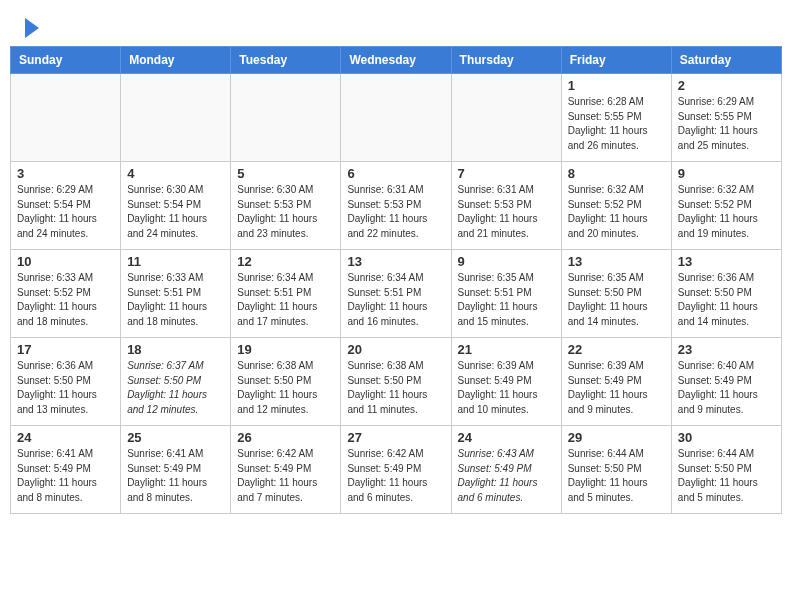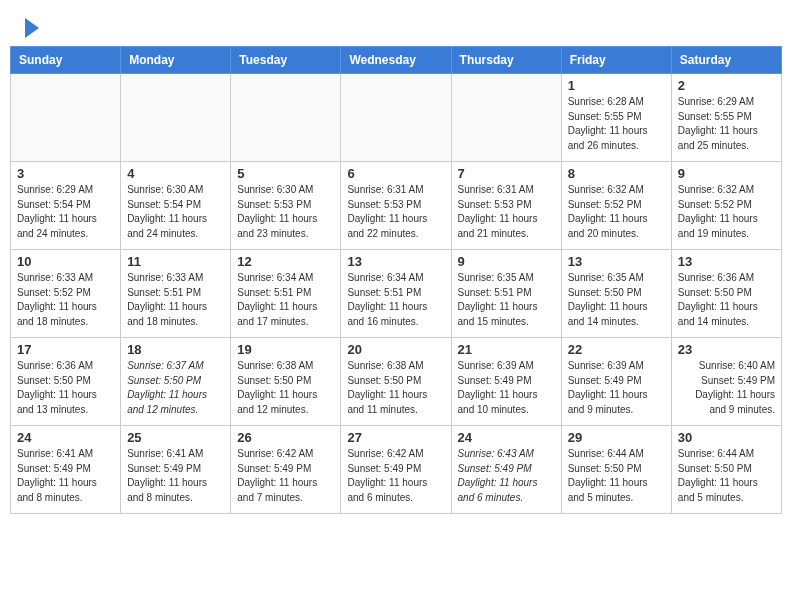--- a/index.html
+++ b/index.html
@@ -272,21 +272,21 @@
 Daylight: 11 hours and 10 minutes.</div>
           </td>
           <td>
             <span class="day-number">22</span>
             <div class="day-info" style="white-space: pre-line;">Sunrise: 6:39 AM
 Sunset: 5:49 PM
 Daylight: 11 hours and 9 minutes.</div>
           </td>
           <td>
             <span class="day-number">23</span>
-            <div class="day-info" style="white-space: pre-line; text-align: right;">Sunrise: 6:40 AM
+            <div class="day-info" style="white-space: pre-line;">Sunrise: 6:40 AM
 Sunset: 5:49 PM
 Daylight: 11 hours and 9 minutes.</div>
           </td>
         </tr>
         <tr>
           <td>
             <span class="day-number">24</span>
             <div class="day-info" style="white-space: pre-line;">Sunrise: 6:41 AM
 Sunset: 5:49 PM
 Daylight: 11 hours and 8 minutes.</div>

